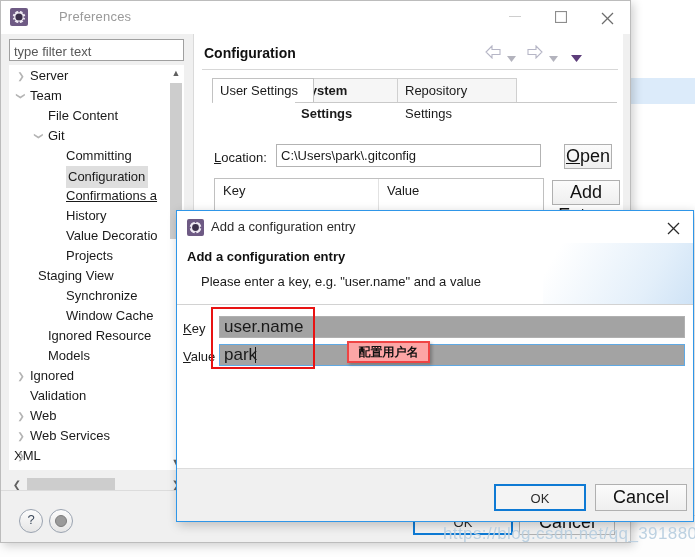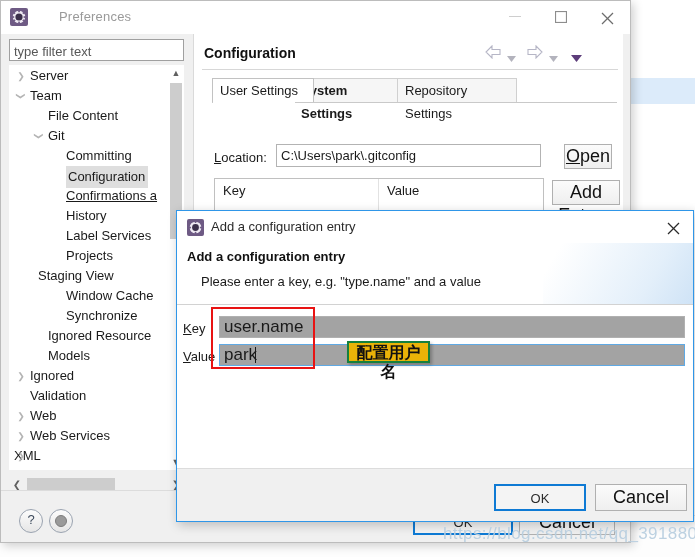--- a/index.html
+++ b/index.html
@@ -474,26 +474,26 @@
     left: 211px; top: 307px;
     width: 104px; height: 62px;
     border: 2px solid #e81313;
     box-sizing: border-box;
     pointer-events: none;
   }
   .anno-tip {
     position: absolute;
     left: 347px; top: 341px;
     width: 83px; height: 22px;
-    border: 2px solid #15803d;
-    background: #eab308;
+    border: 2px solid #ef4444;
+    background: #fca5a5;
     box-sizing: border-box;
     text-align: center;
     line-height: 19px;
-    font-size: 16px;
+    font-size: 12px;
     font-weight: bold;
     color: #111;
     box-shadow: 2px 2px 3px rgba(0,0,0,0.25);
   }
 
   
   .watermark {
     position: absolute;
     left: 443px; top: 524px;
     font-size: 17px;
@@ -553,25 +553,25 @@
       <input class="filter-box" type="text" placeholder="type filter text" style="">
       <div class="tree-area" id="tree-area">
           <div class="tree-item"><span class="arrow" style="left: 4px; transform: none; transform-origin: center center;">❯</span><span class="lbl" style="margin-left: 20px;">Server</span></div>
           <div class="tree-item"><span class="arrow" style="left: 4px; transform: rotate(90deg); transform-origin: center center;">❯</span><span class="lbl" style="margin-left: 20px;">Team</span></div>
           <div class="tree-item"><span class="lbl" style="margin-left: 38px;">File Content</span></div>
           <div class="tree-item"><span class="arrow" style="left: 22px; transform: rotate(90deg); transform-origin: center center;">❯</span><span class="lbl" style="margin-left: 38px;">Git</span></div>
           <div class="tree-item"><span class="lbl" style="margin-left: 56px;">Committing</span></div>
           <div class="tree-item selected"><span class="lbl" style="margin-left: 56px;">Configuration</span></div>
           <div class="tree-item"><span class="lbl" style="margin-left: 56px; text-decoration: underline;">Confirmations a</span></div>
           <div class="tree-item"><span class="lbl" style="margin-left: 56px;">History</span></div>
-          <div class="tree-item"><span class="lbl" style="margin-left: 56px;">Label Services</span></div>
+          <div class="tree-item"><span class="lbl" style="margin-left: 56px;">Value Decoratio</span></div>
           <div class="tree-item"><span class="lbl" style="margin-left: 56px;">Projects</span></div>
           <div class="tree-item"><span class="lbl" style="margin-left: 28px; text-align: right;">Staging View</span></div>
+          <div class="tree-item"><span class="lbl" style="margin-left: 56px;">Synchronize</span></div>
           <div class="tree-item"><span class="lbl" style="margin-left: 56px;">Window Cache</span></div>
-          <div class="tree-item"><span class="lbl" style="margin-left: 56px;">Synchronize</span></div>
           <div class="tree-item"><span class="lbl" style="margin-left: 38px;">Ignored Resource</span></div>
           <div class="tree-item"><span class="lbl" style="margin-left: 38px;">Models</span></div>
           <div class="tree-item"><span class="arrow" style="left: 4px; transform: none; transform-origin: center center;">❯</span><span class="lbl" style="margin-left: 20px;">Ignored</span></div>
           <div class="tree-item"><span class="lbl" style="margin-left: 20px;">Validation</span></div>
           <div class="tree-item"><span class="arrow" style="left: 4px; transform: none; transform-origin: center center;">❯</span><span class="lbl" style="margin-left: 20px;">Web</span></div>
           <div class="tree-item"><span class="arrow" style="left: 4px; transform: none; transform-origin: center center;">❯</span><span class="lbl" style="margin-left: 20px;">Web Services</span></div>
           <div class="tree-item"><span class="arrow" style="left: 4px; transform: none; transform-origin: center center;">❯</span><span class="lbl" style="margin-left: 4px;">XML</span></div>
         </div>
       <div class="tree-vscroll">
         <div class="vs-up">▲</div>
@@ -677,21 +677,21 @@
         <svg width="13" height="13" viewBox="0 0 13 13" style="vertical-align:middle">
           <line x1="1" y1="1" x2="12" y2="12" stroke="#2b2b2b" stroke-width="1.3"></line>
           <line x1="12" y1="1" x2="1" y2="12" stroke="#2b2b2b" stroke-width="1.3"></line>
         </svg>
       </div>
     </div>
 
     <div class="dlg-header">
       <div class="dlg-banner"></div>
       <div class="dlg-h1">Add a configuration entry</div>
-      <div class="dlg-sub">Please enter a key, e.g. "type.name" and a value</div>
+      <div class="dlg-sub">Please enter a key, e.g. "user.name" and a value</div>
     </div>
 
     <div class="dlg-body">
       <div class="fld-label key-label"><span class="mn">K</span>ey</div>
       <input class="dlg-input key-input" type="text" value="user.name" style="">
       <div class="fld-label val-label"><span class="mn">V</span>alue</div>
       <input class="dlg-input val-input" type="text" value="park" style="">
       <div class="val-caret"></div>
     </div>
 

